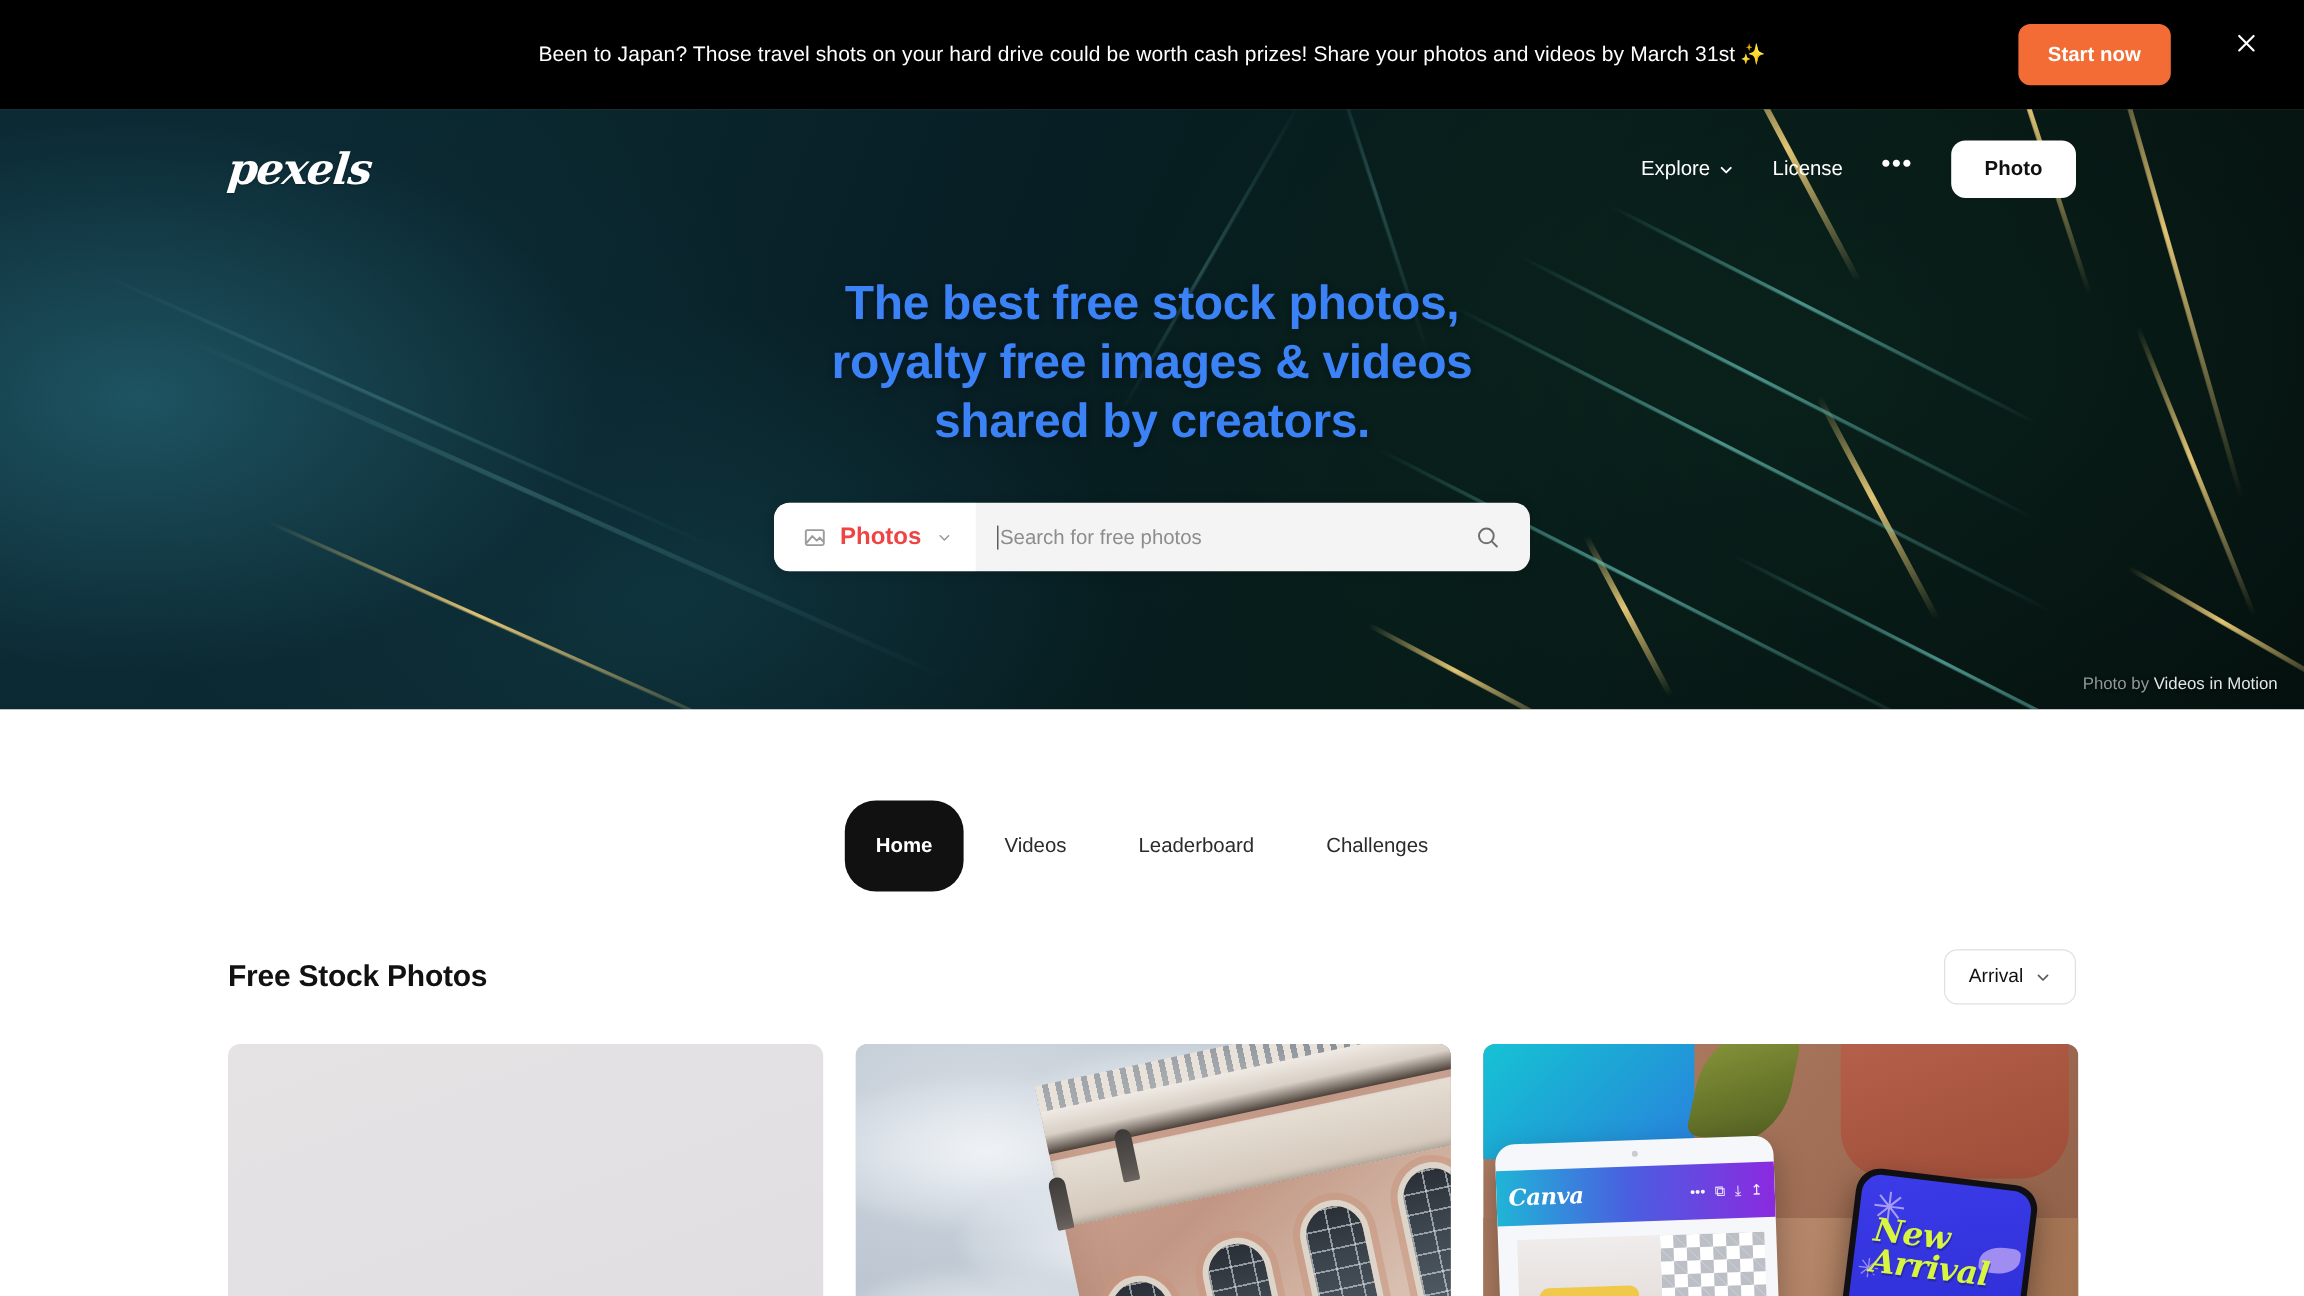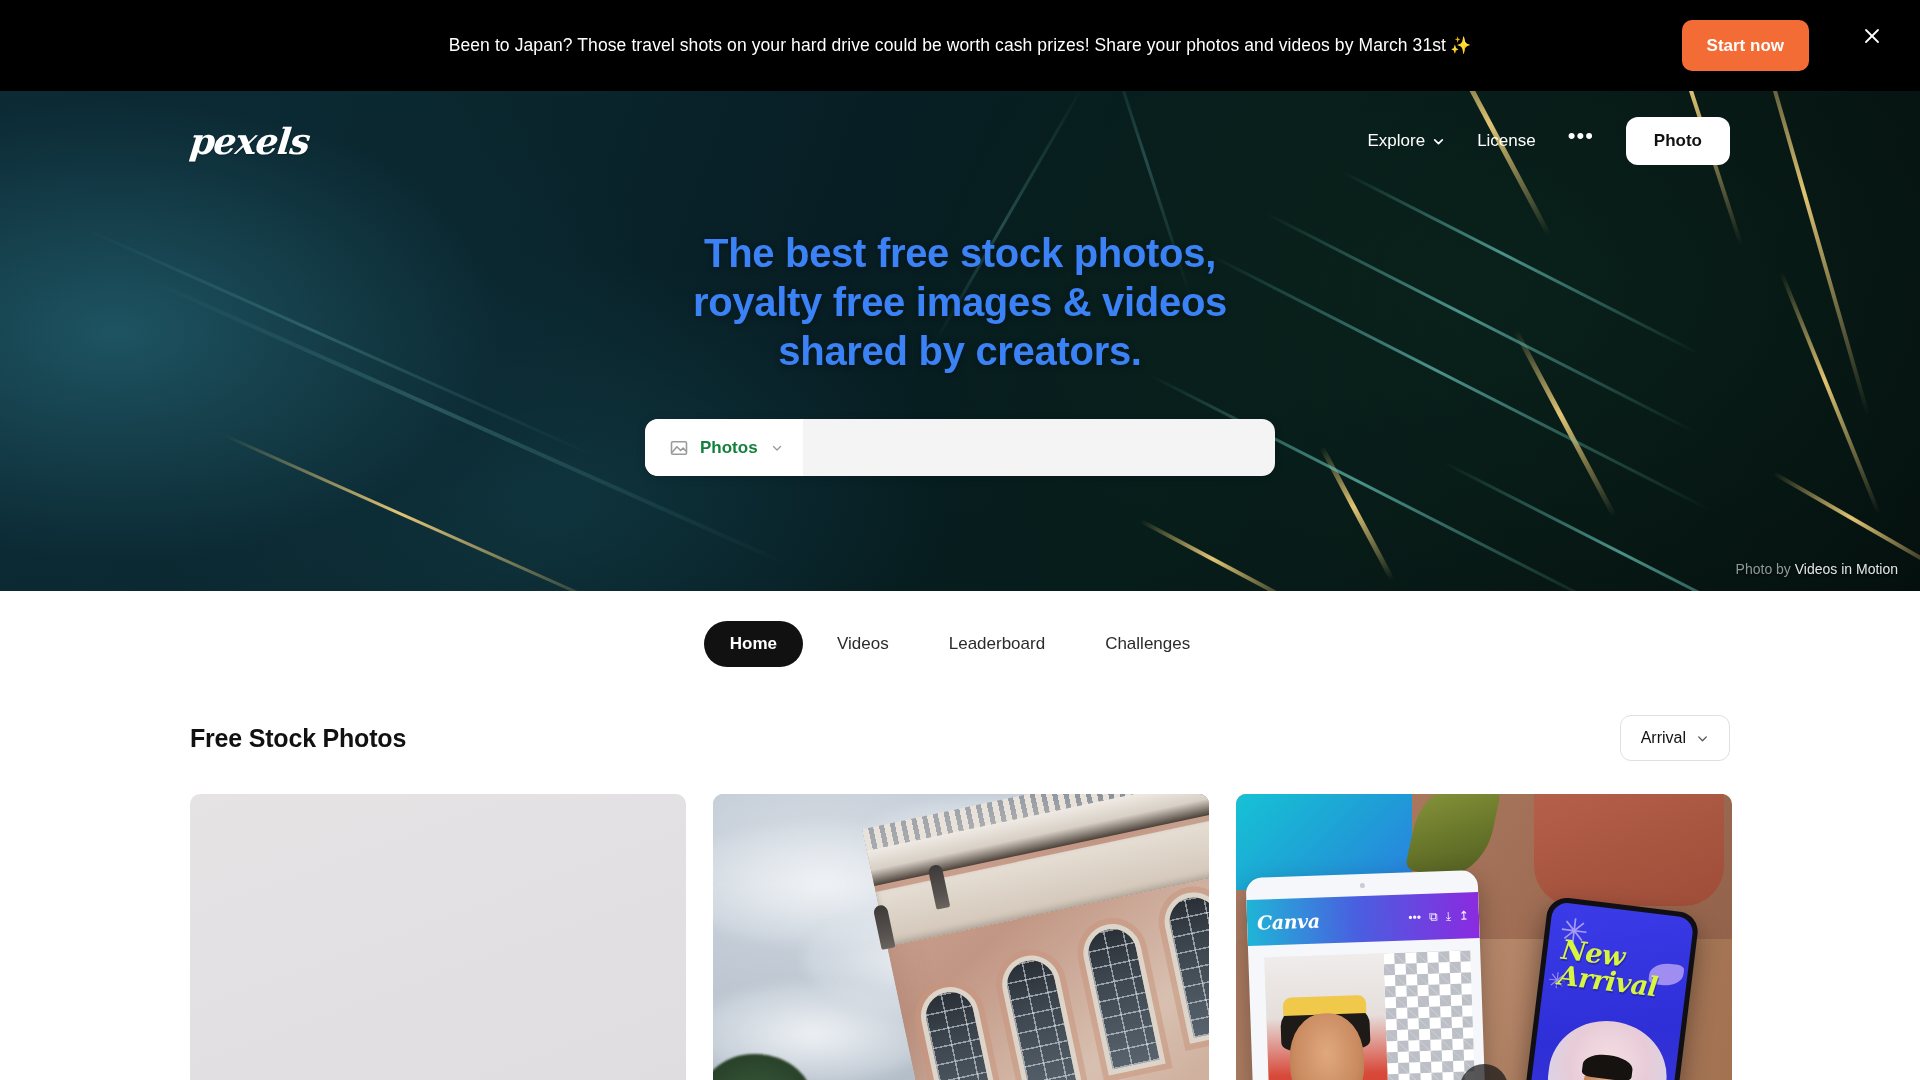--- a/index.html
+++ b/index.html
@@ -137,21 +137,21 @@
   .search-type{
     height:57px;
     background:#ffffff;
     border-radius:13px 0 0 13px;
     display:flex; align-items:center; gap:11px;
     padding:0 20px 0 24px;
     cursor:pointer;
     flex-shrink:0;
   }
   .search-type .img-ico{ width:20px; height:20px; }
-  .search-type-label{ font-size:17px; font-weight:600; color:#15803d; }
+  .search-type-label{ font-size:20px; font-weight:600; color:#ef4444; }
   .search-type .chev{ width:12px; height:12px; opacity:.6; margin-left:2px; }
   .search-field{
     flex:1;
     display:flex; align-items:center;
     height:57px;
     padding:0 10px 0 0;
     position:relative;
   }
   .caret{
     width:1.5px; height:20px;
@@ -188,24 +188,25 @@
   .tabs-row{
     width:1920px;
     display:flex; align-items:center; justify-content:center;
     gap:8px;
     padding-top:30px;
     background:#ffffff;
   }
   .tab{
     font-size:17px;
     color:#2b2b2b;
-    padding:13px 26px;
+    padding:28px 26px;
     border-radius:26px;
     cursor:pointer;
     white-space:nowrap;
+    margin-top:46px;
   }
   .tab.active{
     background:#111111; color:#ffffff; font-weight:600;
   }
 
   
   .section-head{
     display:flex; align-items:center; justify-content:space-between;
     padding:48px 190px 0 190px;
   }
@@ -547,20 +548,30 @@
       <div class="search-type">
         <svg class="img-ico" viewBox="0 0 24 24" fill="none" stroke="#9b9b9b" stroke-width="1.9" stroke-linejoin="round">
           <rect x="3" y="4.5" width="18" height="15" rx="1.5"></rect>
           <polyline points="3.6,17.5 9.5,10.5 14,15 17,12 20.4,16"></polyline>
         </svg>
         <span class="search-type-label">Photos</span>
         <svg class="chev" viewBox="0 0 24 24" fill="none" stroke="#555555" stroke-width="2.6" stroke-linecap="round" stroke-linejoin="round">
             <polyline points="5,9 12,16 19,9"></polyline>
           </svg>
       </div>
+      <div class="search-field">
+        <div class="caret"></div>
+        <input class="search-input" type="text" placeholder="Search for free photos" style="">
+        <div class="search-go">
+          <svg viewBox="0 0 24 24" fill="none" stroke="#6e6e6e" stroke-width="1.9" stroke-linecap="round">
+            <circle cx="11" cy="11" r="7"></circle>
+              <line x1="16.2" y1="16.2" x2="21" y2="21"></line>
+          </svg>
+        </div>
+      </div>
     </div>
   </div>
 
   <div class="photo-credit">
     <span class="by">Photo by</span>
     <span class="author">Videos in Motion</span>
   </div>
 </div>
 
 <div class="tabs-row">

